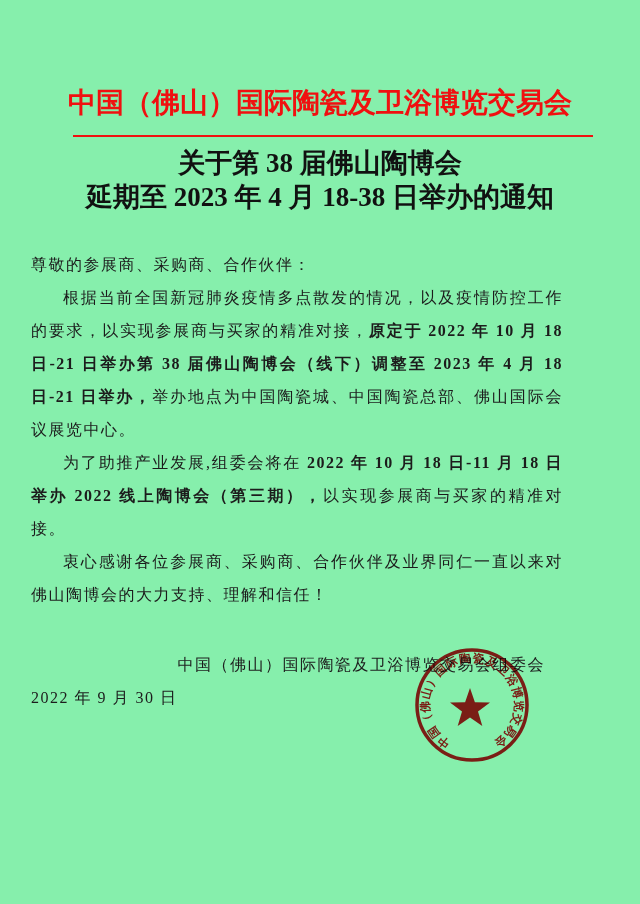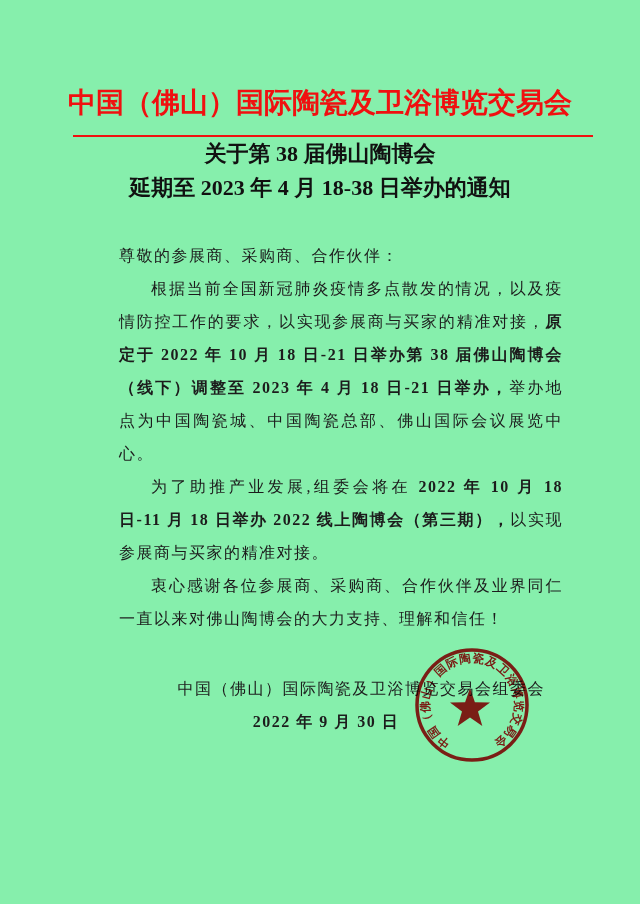--- a/index.html
+++ b/index.html
@@ -23,48 +23,47 @@
     color: #f01010;
     letter-spacing: 0px;
     white-space: nowrap;
   }
   .red-rule {
     margin: 13px 47px 0 73px;
     height: 2px;
     background: #f01010;
   }
   .doc-title {
-    margin-top: 0;
+    margin-top: 9px;
     text-align: center;
     font-weight: bold;
-    font-size: 22px;
+    font-size: 27px;
     line-height: 34px;
     color: #111111;
   }
   .doc-body {
-    margin: 34px 77px 0 119px;
+    margin: 34px 77px 0 31px;
     font-size: 16px;
     line-height: 33px;
     text-align: justify;
     letter-spacing: 1.5px;
   }
   .doc-body p { margin: 0; }
   .para { text-indent: 2em; }
   .doc-body b { font-weight: bold; }
   .sig { margin-top: 37px; }
   .sig-org {
     text-align: right;
     padding-right: 18px;
     white-space: nowrap;
   }
   .sig-date {
-    text-align: center;
+    text-align: left;
     padding-right: 30px;
     white-space: nowrap;
-    font-weight: bold;
   }
   .seal {
     position: absolute;
     left: 412px;
     top: 645px;
     width: 120px;
     height: 120px;
     mix-blend-mode: multiply;
     opacity: 0.92;
     pointer-events: none;

